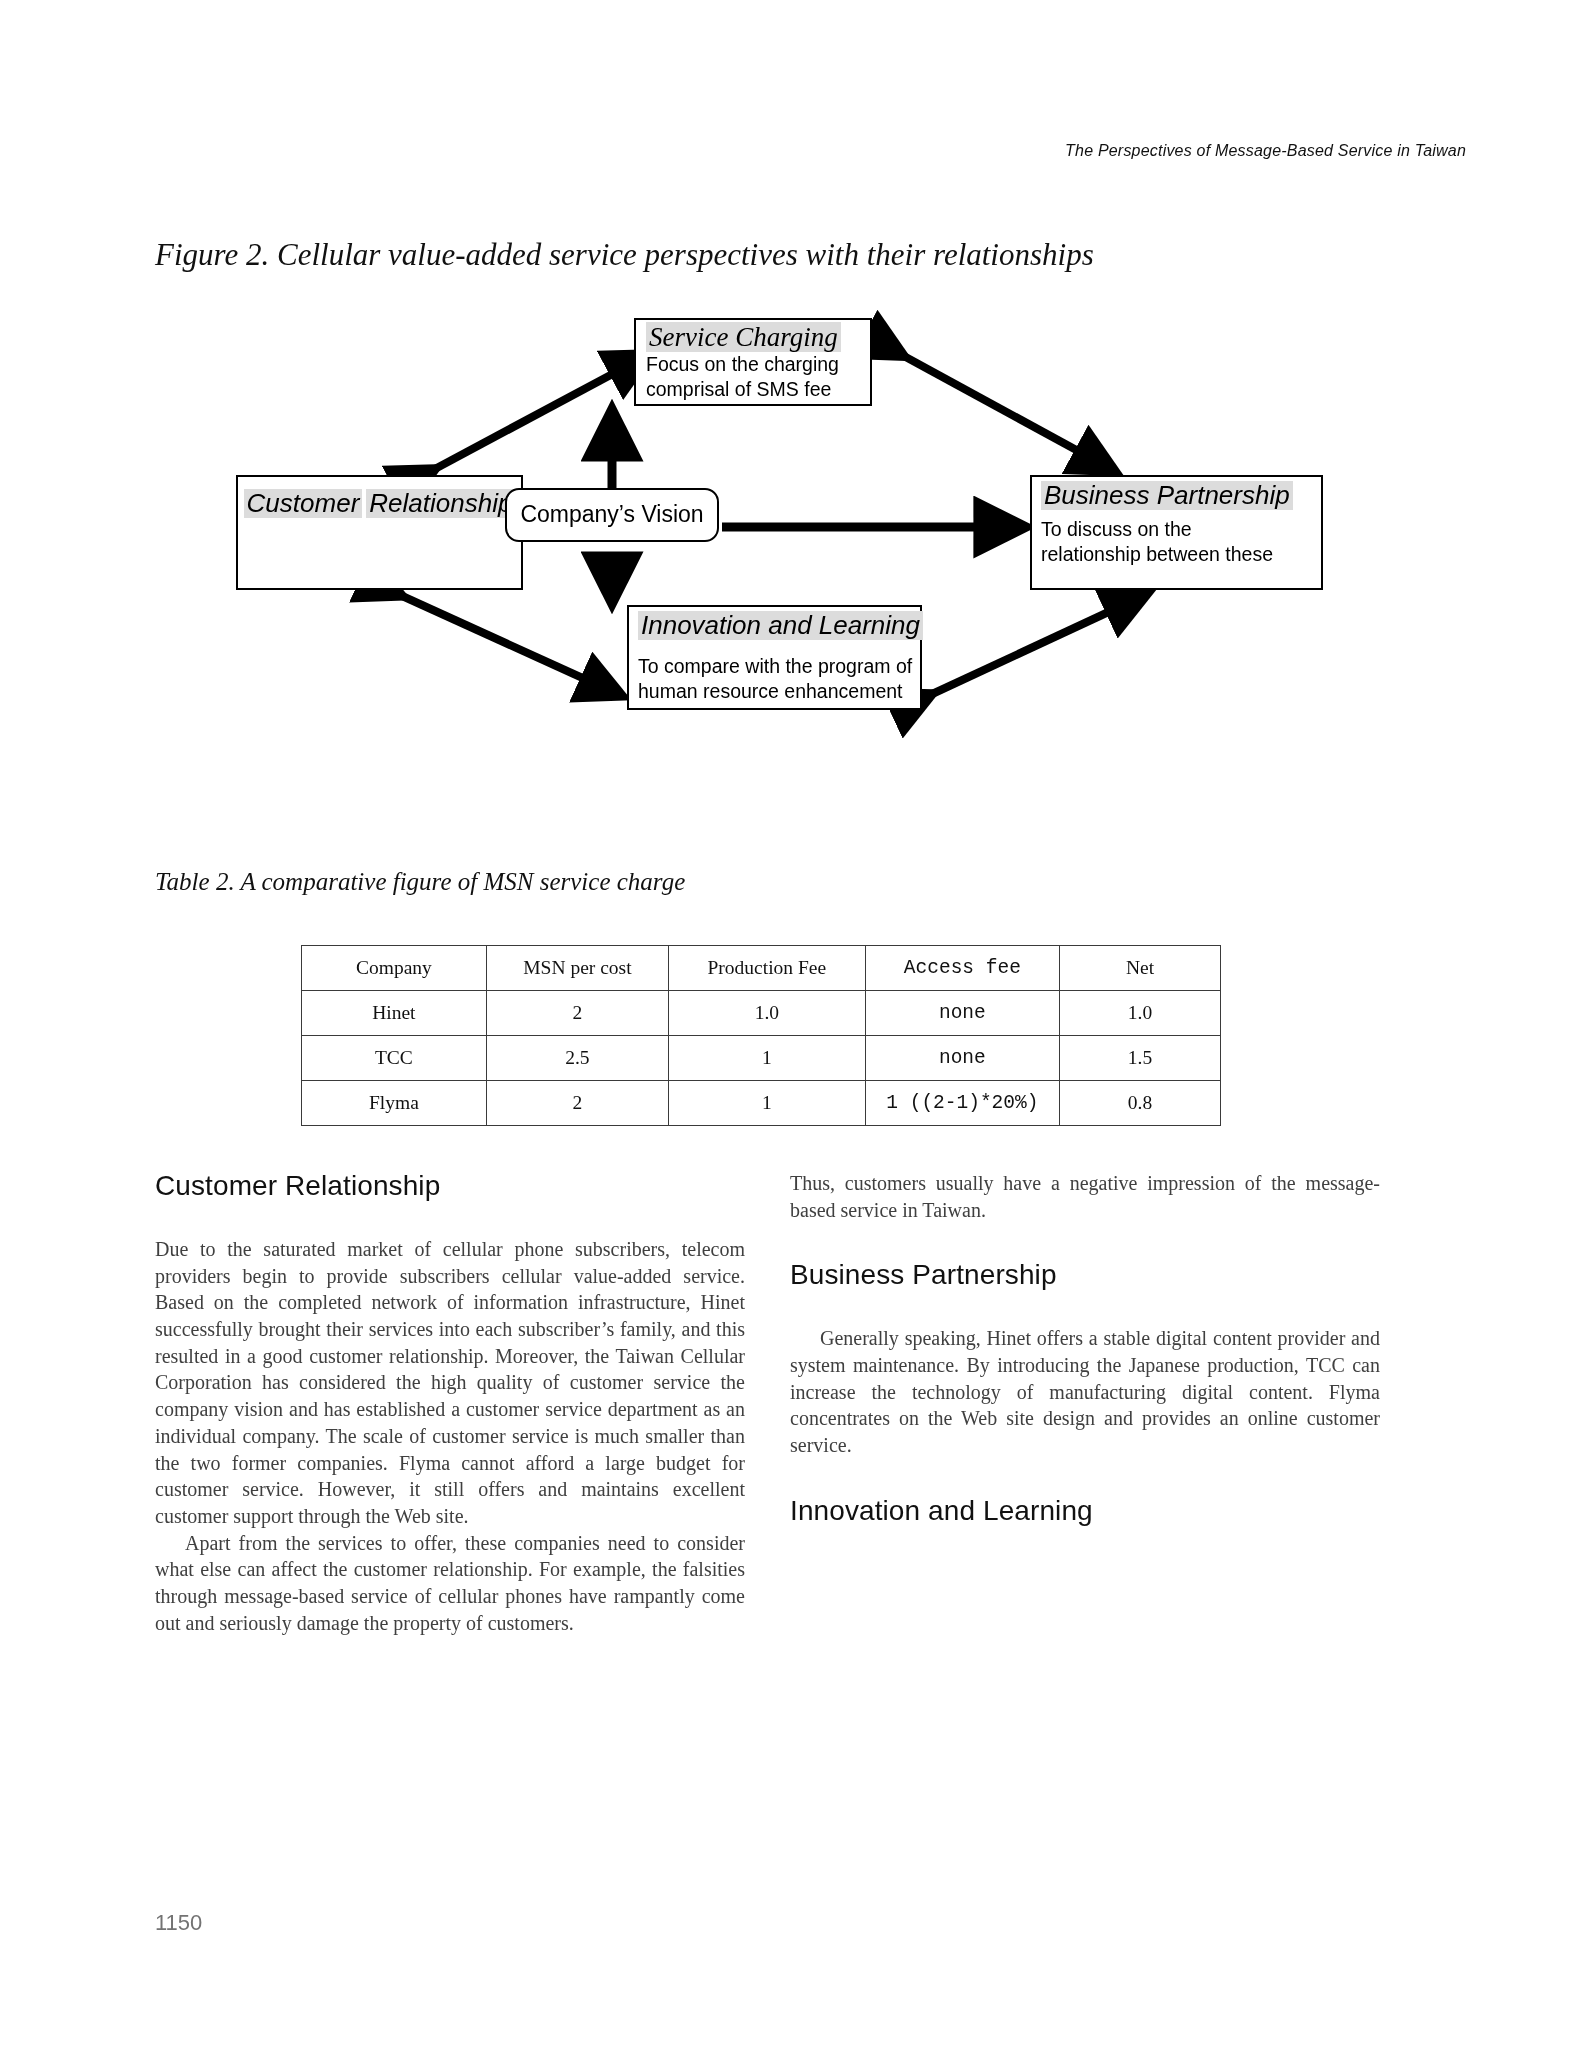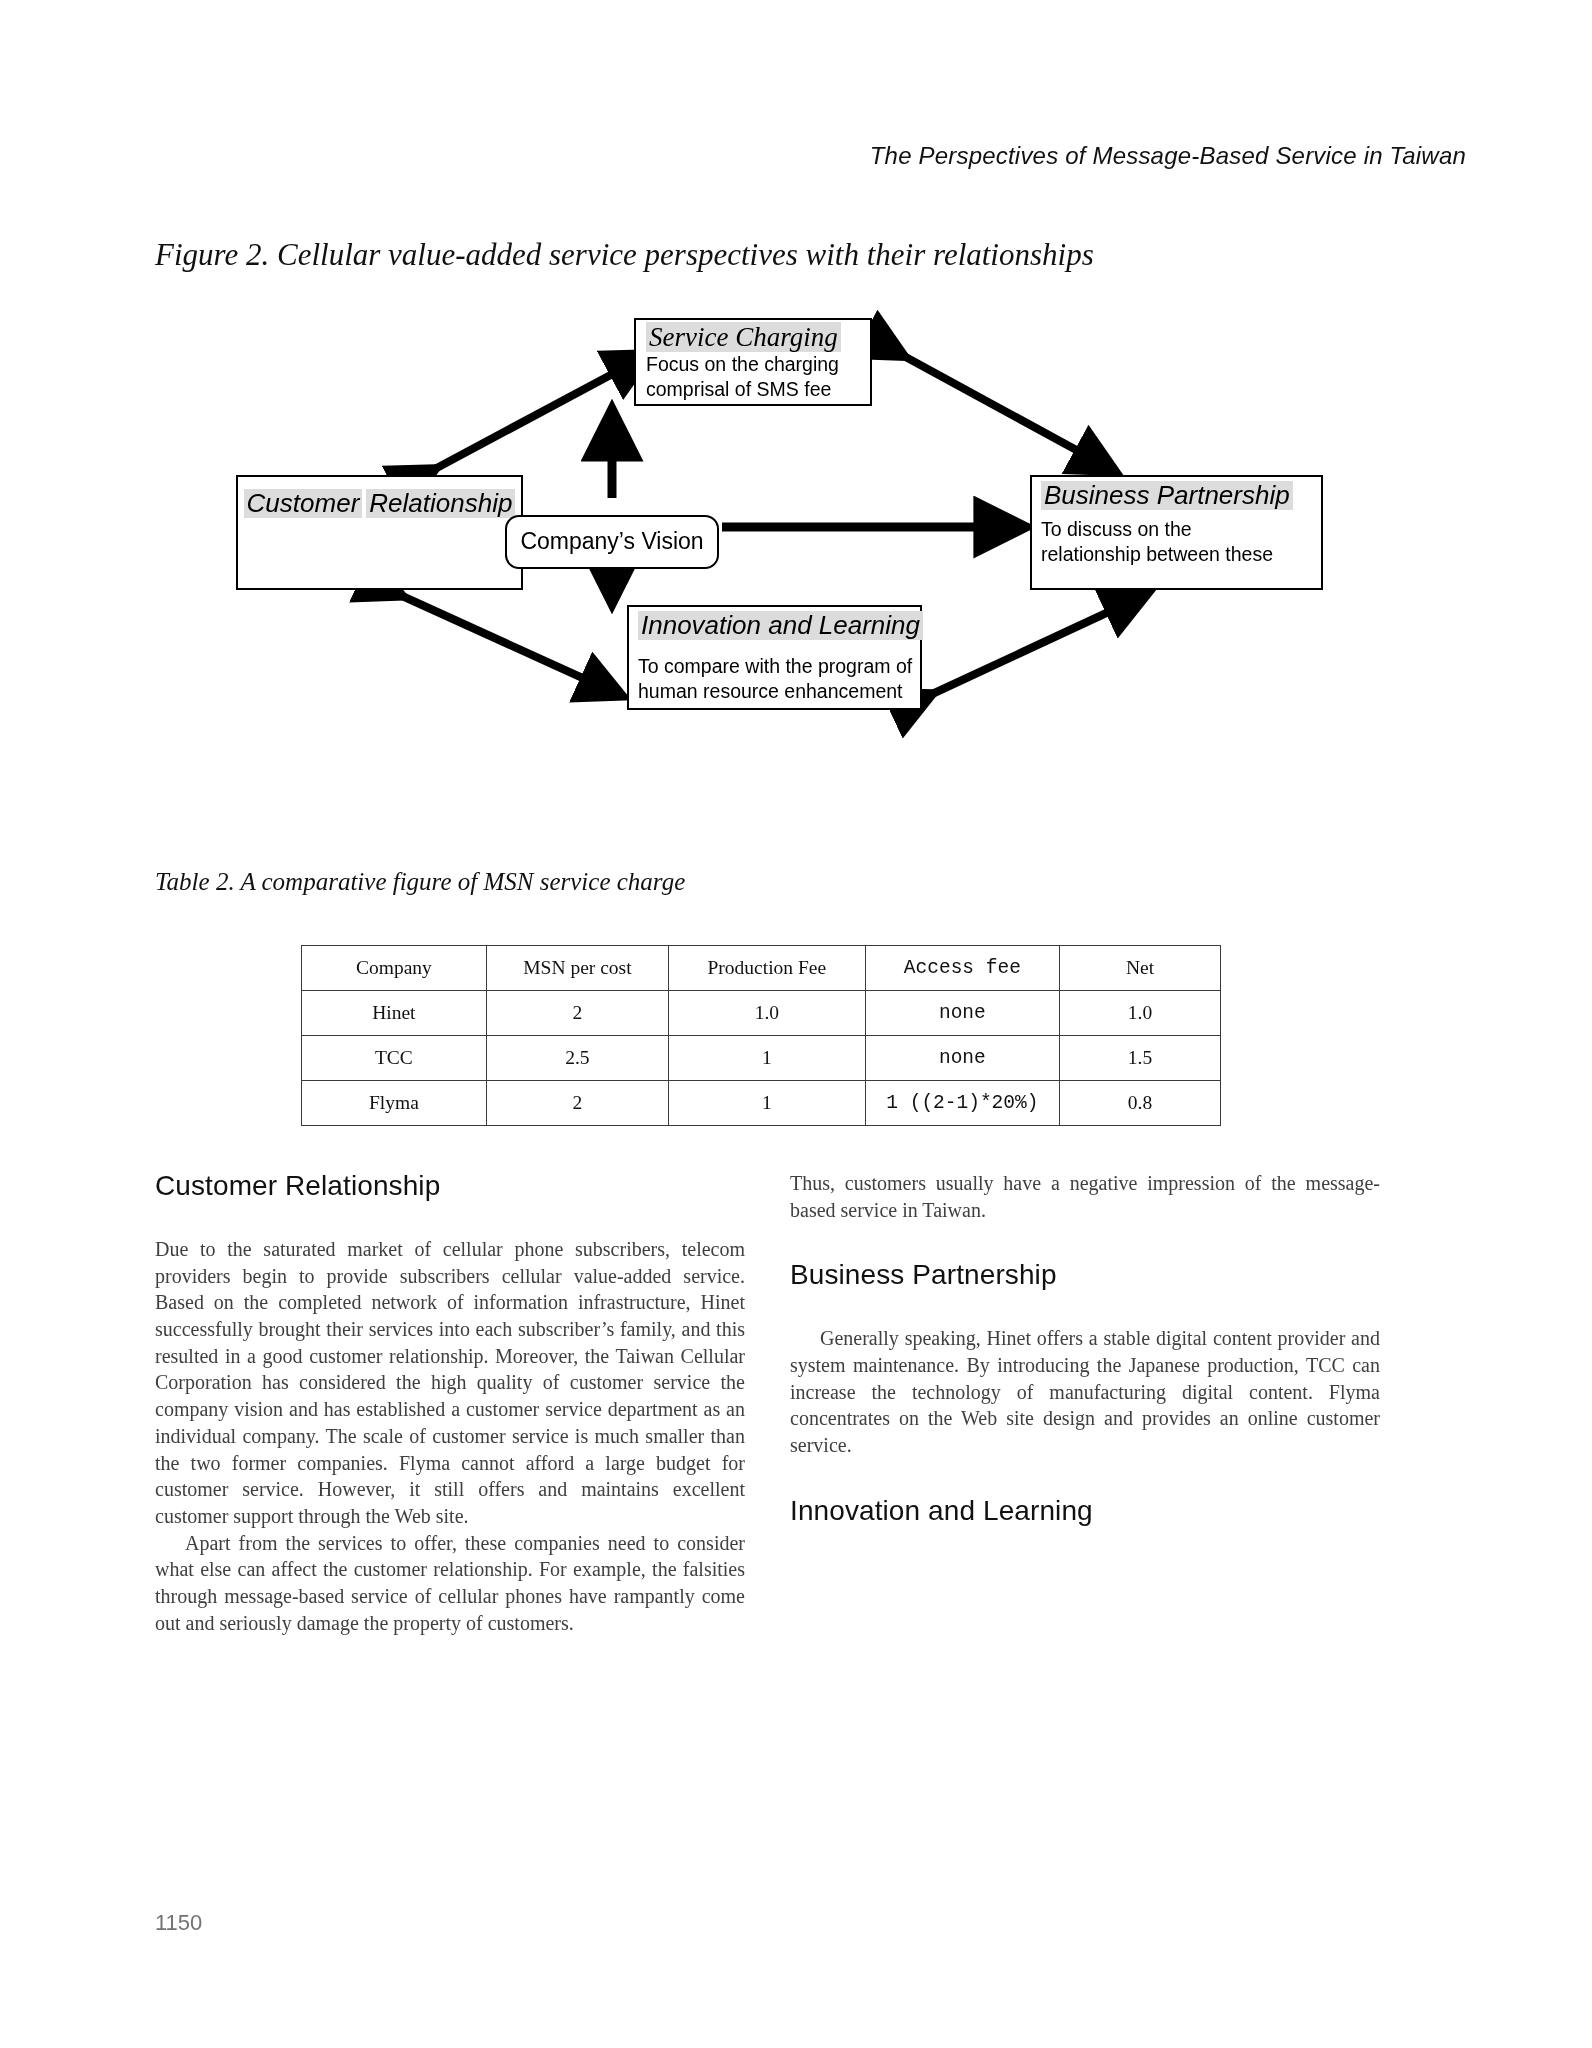--- a/index.html
+++ b/index.html
@@ -11,21 +11,21 @@
     position:relative;
     overflow:hidden;
   }
   .page { position:absolute; inset:0; }
 
   
   .running-head {
     position:absolute; top:142px; right:126px;
     font-family:"Liberation Sans", sans-serif;
     font-style:italic;
-    font-size:24px;
+    font-size:16px;
     letter-spacing:0.2px;
     color:#111;
     white-space:nowrap;
   }
 
   
   .fig-caption {
     position:absolute; left:155px; top:237px;
     font-family:"Liberation Serif", serif;
     font-style:italic;
@@ -77,21 +77,21 @@
   }
   #node-business-partnership {
     left:880px; top:180px; width:293px; height:115px;
     padding:4px 0 0 9px;
   }
   #node-innovation-learning {
     left:477px; top:310px; width:295px; height:105px;
     padding:4px 0 0 9px;
   }
   #node-company-vision {
-    left:355px; top:220px; width:214px; height:54px;
+    left:355px; top:193px; width:214px; height:54px;
     border-radius:14px;
     display:flex; align-items:center; justify-content:center;
   }
   #node-company-vision .body { font-size:23px; }
 
   
   .table-caption {
     position:absolute; left:155px; top:868px;
     font-family:"Liberation Serif", serif;
     font-style:italic;

